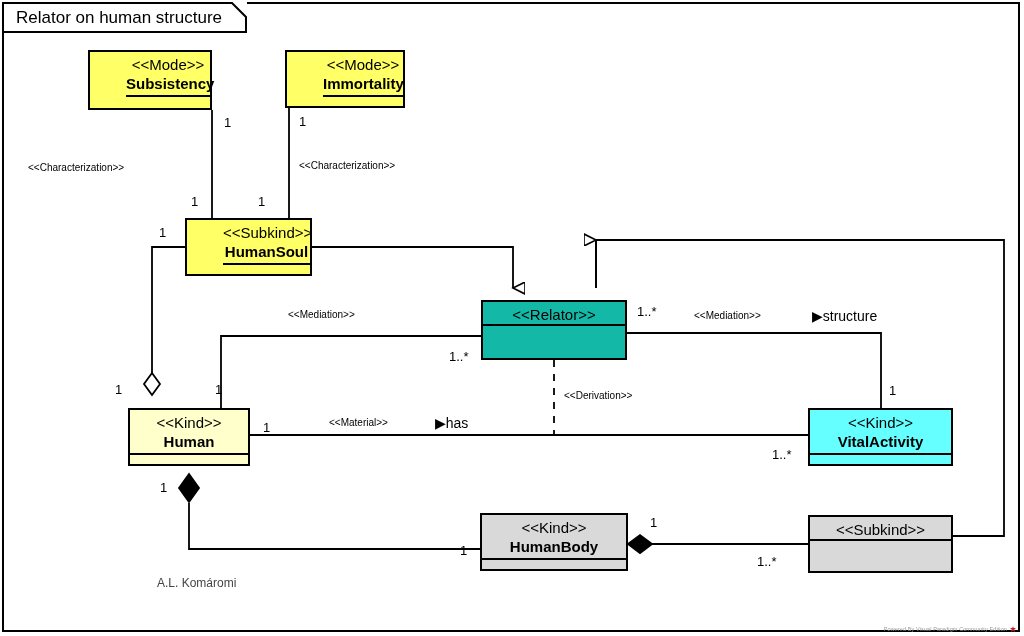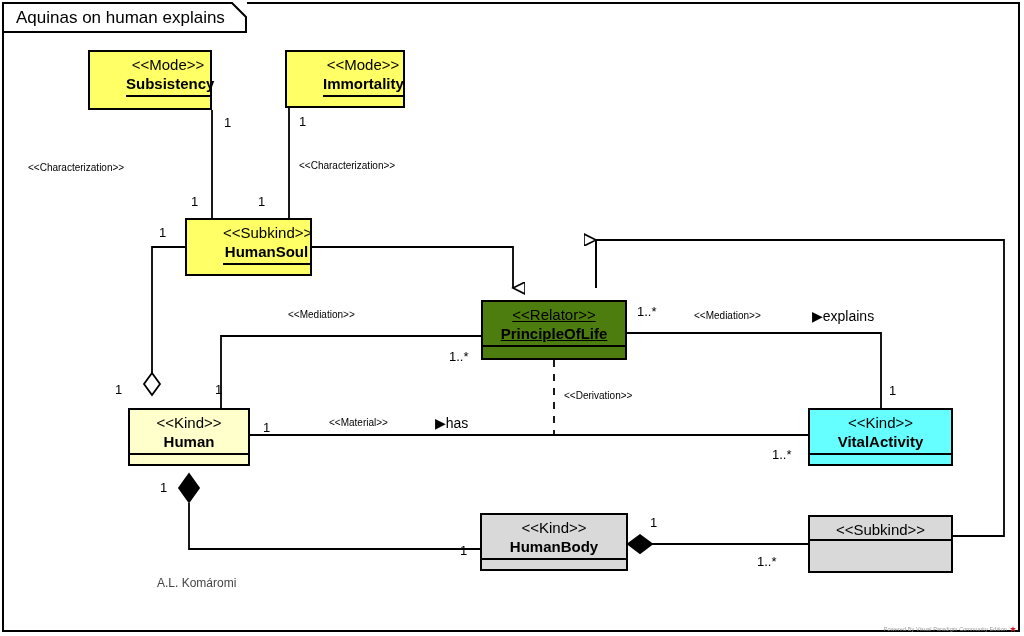--- a/index.html
+++ b/index.html
@@ -62,21 +62,21 @@
     white-space:nowrap;
     padding-bottom:2px;
     text-align:center;
   }
   .uml .sep{
     border-top:2px solid #000;
     height:11px;
   }
   .c-yellow{background:#ffff66;padding-left:36px;}
   .c-paleyellow{background:#ffffcc;}
-  .c-blue{background:#4d7c0f;text-decoration:underline;}
+  .c-blue{background:#14b8a6;}
   .c-cyan{background:#66ffff;}
   .c-gray{background:#d9d9d9;}
 
   
   .lbl{
     position:absolute;
     font-size:10px;
     line-height:16px;
     color:#000;
     white-space:nowrap;
@@ -114,21 +114,21 @@
 <body>
 
 <div id="canvas">
 
   <div id="frame"></div>
 
   <div id="title-tab">
     <svg class="tab-shape" viewBox="0 0 245 31">
       <path d="M1,1 L230,1 L244,15 L244,30 L1,30 Z" fill="#ffffff" stroke="#000000" stroke-width="2"></path>
     </svg>
-    <div class="tab-label">Aquinas on human explains</div>
+    <div class="tab-label">Relator on human structure</div>
   </div>
 
   <svg id="wires" viewBox="0 0 1024 636">
     <defs>
       <marker id="hollowtri" markerWidth="14" markerHeight="14" refX="6" refY="12" orient="auto" markerUnits="userSpaceOnUse">
         <path d="M0,0 L12,0 L6,12 Z" fill="#ffffff" stroke="#000000" stroke-width="1.6"></path>
       </marker>
     </defs>
     <g stroke="#000000" stroke-width="1.8" fill="none" shape-rendering="geometricPrecision">
 
@@ -176,21 +176,20 @@
   </div>
 
   <div class="uml c-yellow" style="left:185px;top:218px;width:127px;height:58px;">
     <div class="stereo">&lt;&lt;Subkind&gt;&gt;</div>
     <div class="nm">HumanSoul</div>
     <div class="sep"></div>
   </div>
 
   <div class="uml c-blue" style="left:481px;top:300px;width:146px;height:60px;">
     <div class="stereo">&lt;&lt;Relator&gt;&gt;</div>
-    <div class="nm">PrincipleOfLife</div>
     <div class="sep"></div>
   </div>
 
   <div class="uml c-paleyellow" style="left:128px;top:408px;width:122px;height:58px;">
     <div class="stereo">&lt;&lt;Kind&gt;&gt;</div>
     <div class="nm">Human</div>
     <div class="sep"></div>
   </div>
 
   <div class="uml c-cyan" style="left:808px;top:408px;width:145px;height:58px;">
@@ -216,21 +215,21 @@
 
   <div class="lbl" style="left:288px;top:307px;">&lt;&lt;Mediation&gt;&gt;</div>
 
   <div class="lbl" style="left:694px;top:308px;">&lt;&lt;Mediation&gt;&gt;</div>
 
   <div class="lbl" style="left:564px;top:388px;">&lt;&lt;Derivation&gt;&gt;</div>
 
   <div class="lbl" style="left:293px;top:415px;margin-left:36px;">&lt;&lt;Material&gt;&gt;</div>
 
   <div class="rolearrow" style="left:812px;top:308px;">
-    <span>▶</span><span>explains</span>
+    <span>▶</span><span>structure</span>
   </div>
 
   <div class="rolearrow" style="left:435px;top:415px;">
     <span>▶</span><span>has</span>
   </div>
 
   <div class="mult" style="left:224px;top:115px;">1</div>
   <div class="mult" style="left:299px;top:114px;">1</div>
   <div class="mult" style="left:191px;top:194px;">1</div>
   <div class="mult" style="left:258px;top:194px;">1</div>

